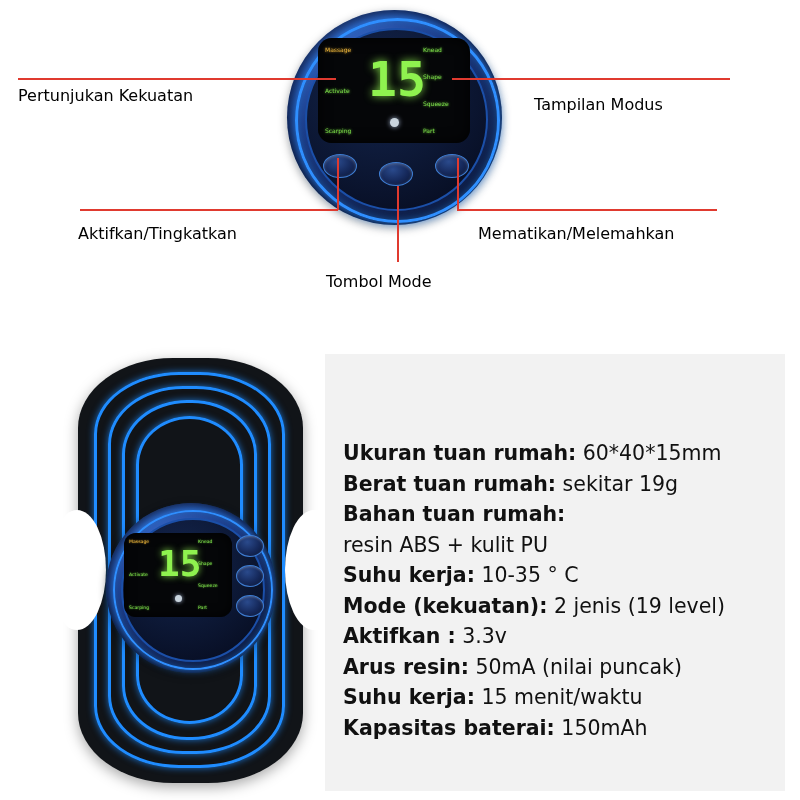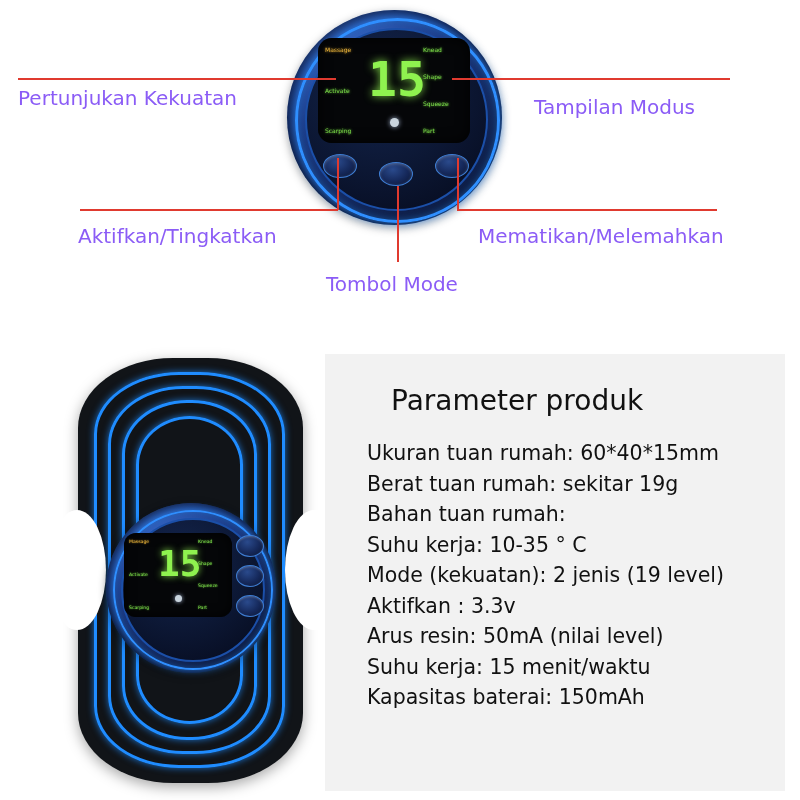--- a/index.html
+++ b/index.html
@@ -146,22 +146,22 @@
   .line {
     position: absolute;
     background: #e03a2f;
   }
   .line.h { height: 2px; }
   .line.v { width: 2px; }
 
   .callout-label {
     position: absolute;
     font-family: "DejaVu Sans", sans-serif;
-    font-size: 20px;
-    color: #8b5cf6;
+    font-size: 16px;
+    color: #000000;
     white-space: nowrap;
   }
 
   
   #bottom-section {
     position: absolute;
     left: 0;
     top: 340px;
     width: 800px;
     height: 460px;
@@ -325,21 +325,21 @@
     left: 18px;
     top: 84px;
     right: 8px;
   }
   .param-row {
     font-size: 20.5px;
     line-height: 30.5px;
     color: #111111;
     white-space: nowrap;
   }
-  .param-key { font-weight: normal; margin-left: 24px; }
+  .param-key { font-weight: bold; }
   .param-val { font-weight: normal; }
 </style>
 </head>
 <body>
 
 <div id="page">
 
   <div id="top-section">
 
     <div id="device-top">
@@ -419,27 +419,27 @@
         </div>
         <div class="unit-btns">
           <div class="unit-btn u1"></div>
           <div class="unit-btn u2"></div>
           <div class="unit-btn u3"></div>
         </div>
       </div>
     </div>
 
     <div id="param-panel">
-      <div id="param-title">Parameter produk</div>
       <div id="param-list">
         <div class="param-row"><span class="param-key">Ukuran tuan rumah:</span> <span class="param-val">60*40*15mm</span></div>
         <div class="param-row"><span class="param-key">Berat tuan rumah:</span> <span class="param-val">sekitar 19g</span></div>
         <div class="param-row"><span class="param-key">Bahan tuan rumah:</span> <span class="param-val"></span></div>
+        <div class="param-row"><span class="param-key"></span> <span class="param-val">resin ABS + kulit PU</span></div>
         <div class="param-row"><span class="param-key">Suhu kerja:</span> <span class="param-val">10-35 °  C</span></div>
         <div class="param-row"><span class="param-key">Mode (kekuatan):</span> <span class="param-val">2 jenis (19 level)</span></div>
         <div class="param-row"><span class="param-key">Aktifkan :</span> <span class="param-val">3.3v</span></div>
-        <div class="param-row"><span class="param-key">Arus resin:</span> <span class="param-val">50mA (nilai level)</span></div>
+        <div class="param-row"><span class="param-key">Arus resin:</span> <span class="param-val">50mA (nilai puncak)</span></div>
         <div class="param-row"><span class="param-key">Suhu kerja:</span> <span class="param-val">15 menit/waktu</span></div>
         <div class="param-row"><span class="param-key">Kapasitas baterai:</span> <span class="param-val">150mAh</span></div>
       </div>
     </div>
   </div>
 </div>
 
 </body></html>

